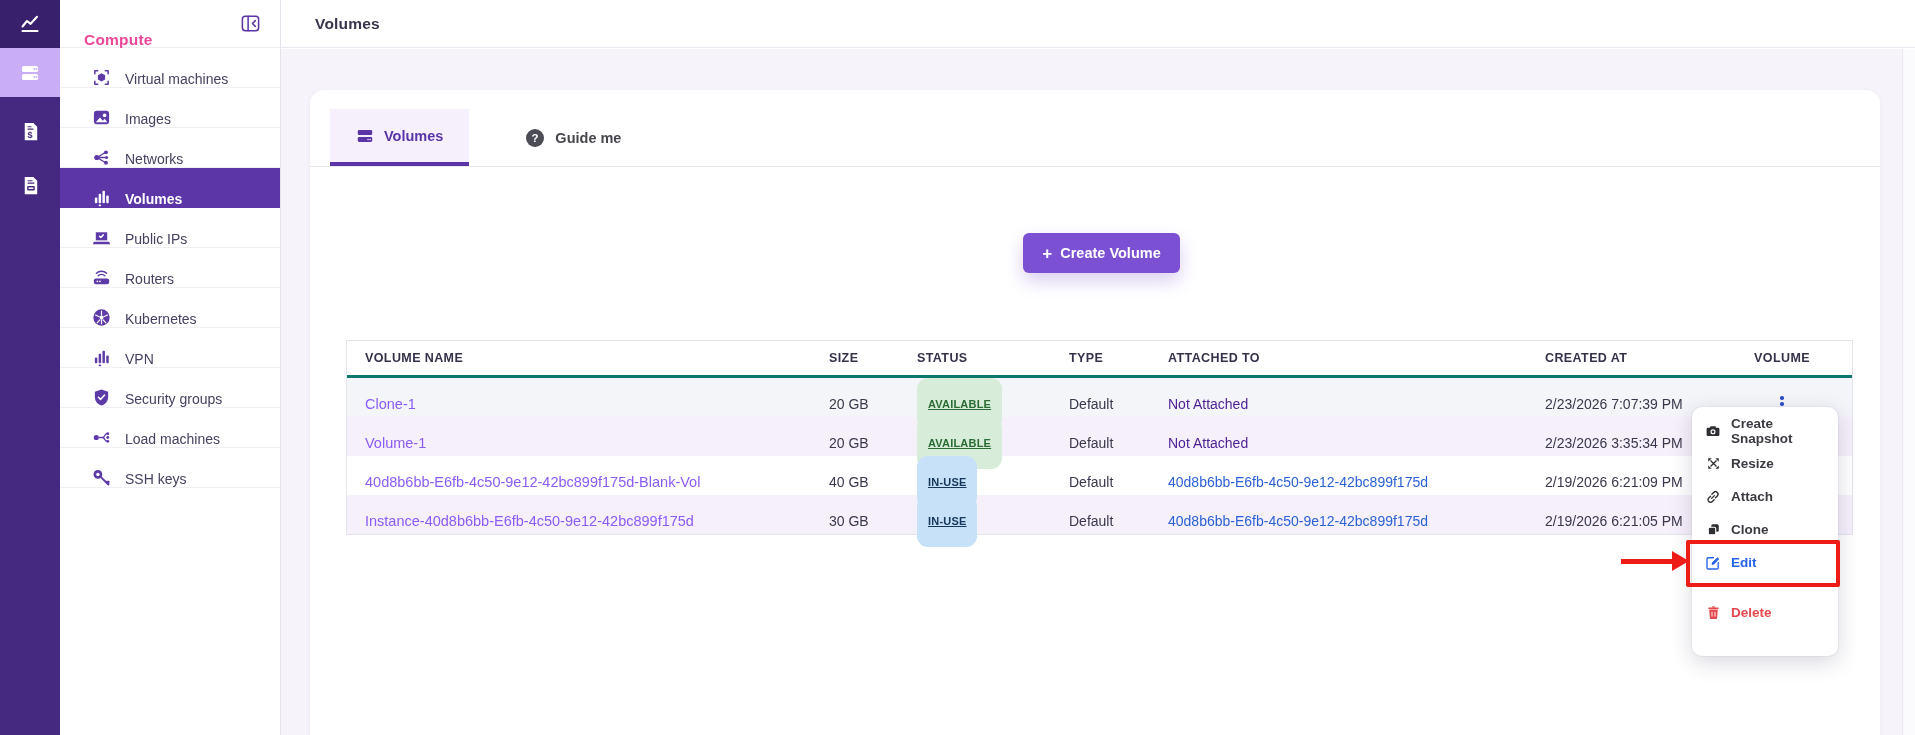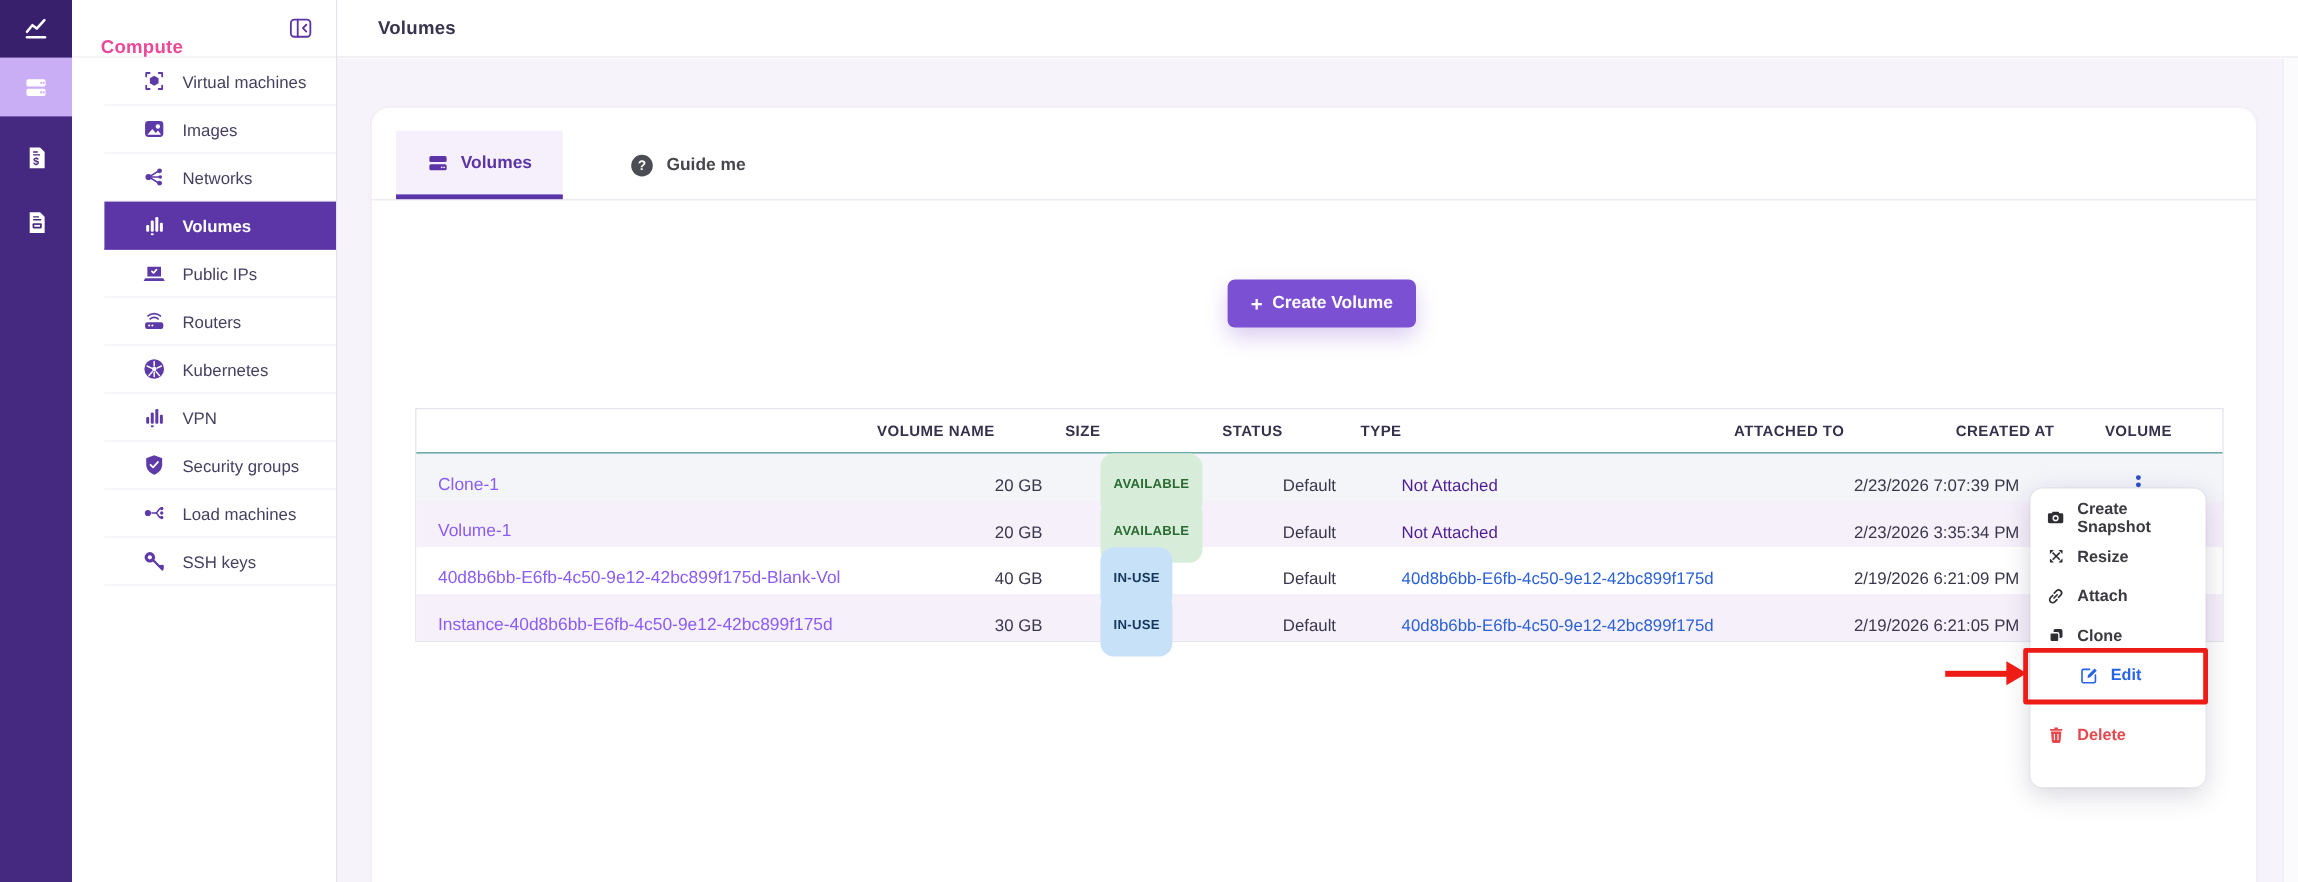--- a/index.html
+++ b/index.html
@@ -11,21 +11,21 @@
   .rail-logo { height:48px; background:#39206d; display:flex; align-items:center; justify-content:center; }
   .rail-item { height:49px; display:flex; align-items:center; justify-content:center; }
   .rail-item.active { background:#c9adf5; }
   .rail-item.spaced { height:40px; margin-top:14px; }
 
   
   .sidebar { position:absolute; left:60px; top:0; width:221px; height:735px; background:#fff; border-right:1px solid #e4e2ea; z-index:5; }
   .sidebar-header { height:48px; display:flex; align-items:center; justify-content:space-between; padding:0 18px 0 24px; border-bottom:1px solid #efeef4; }
   .sidebar-title { font-size:15.5px; font-weight:700; color:#ec4899; letter-spacing:.2px;margin-top:32px; }
   .collapse-btn { width:24px; height:24px; display:flex; align-items:center; justify-content:center; cursor:pointer; }
-  .menu-item { height:40px; display:flex; align-items:center; gap:14px; padding-left:31px; border-bottom:1px solid #f0eff5; font-size:14px; color:#474060; cursor:pointer;margin-left:27px; }
+  .menu-item { height:40px; display:flex; align-items:flex-end; gap:14px; padding-left:31px; border-bottom:1px solid #f0eff5; font-size:14px; color:#474060; cursor:pointer; }
   .menu-item .mi-icon { width:20px; height:20px; display:flex; align-items:center; justify-content:center; color:#5d3aa8; flex:0 0 20px; }
   .menu-item.selected { background:#5c35a7; color:#fff; border-color:#5c35a7; font-weight:600; }
   .menu-item.selected .mi-icon { color:#fff; }
 
   
   .topbar { position:absolute; left:281px; top:0; width:1634px; height:48px; background:#fff; border-bottom:1px solid #e9e7ef; display:flex; align-items:center; padding-left:34px; z-index:4; }
   .page-title { font-size:15.5px; font-weight:700; color:#39344e; letter-spacing:.2px; }
   .page { position:absolute; left:281px; top:49px; width:1634px; height:686px; background:#f6f3fa; }
   .scrollbar { position:absolute; right:0; top:0; width:13px; height:686px; background:#fbfbfd; border-left:1px solid #e9e9ee; }
 
@@ -38,43 +38,43 @@
   .tab.active { background:#f5f0fc; color:#5b35a8; border-bottom:4px solid #5b35a8; }
   .tab.guide { margin-left:30px; }
 
   
   .create-btn { position:absolute; left:713px; top:143px; width:157px; height:40px; background:#7c50d2; color:#fff; border:none; border-radius:6px; font-family:inherit; font-size:14.5px; font-weight:700; display:flex; align-items:center; justify-content:center; gap:8px; cursor:pointer; box-shadow:0 8px 18px rgba(124,80,210,.28); }
   .create-btn .plus { font-size:17px; font-weight:700; line-height:1; }
 
   
   .vtable { position:absolute; left:36px; top:250px; width:1507px; border:1px solid #e4e4ec; background:#fff; }
   .thead, .trow { display:grid; grid-template-columns:482px 88px 152px 99px 369px 175px 1fr; align-items:center; }
-  .thead { height:37px; border-bottom:1px solid #0f766e;text-align:right; }
+  .thead { height:37px; border-bottom:3px solid #0f766e; }
   .th { font-size:12.5px; font-weight:700; color:#34314a; letter-spacing:.4px; }
   .th:first-child, .cell:first-child { padding-left:18px; }
   .th.created, .cell.date { padding-left:8px; }
   .th.actions-h, .cell.actions { display:flex; justify-content:center; }
   .trow { height:39px; font-size:14px; color:#3a374c; }
   .row-gray { background:#f3f5f9; }
   .row-lav  { background:#f6f0fb; }
   .row-white{ background:#ffffff; }
   .cell.name { font-size:14.5px; font-weight:400; color:#8b5cf6; cursor:pointer; }
   .cell.attach.linkish { color:#2b61d6; cursor:pointer; }
   .cell.attach.muted { color:#4c1d95; }
-  .pill { display:inline-block; padding:20px 11px; border-radius:11px; font-size:11px; font-weight:700; letter-spacing:.2px; }
+  .pill { display:inline-block; padding:20px 11px; border-radius:11px; font-size:11px; font-weight:700; letter-spacing:.2px;text-decoration:underline; }
   .pill-green { background:#d8edd9; color:#2a6b33; }
   .pill-blue { background:#c6e1f8; color:#16365c; }
   .kebab { width:20px; height:20px; display:flex; flex-direction:column; align-items:center; justify-content:center; gap:2.2px; cursor:pointer; }
   .kebab i { width:3.6px; height:3.6px; border-radius:50%; background:#2b4ec9; }
 
   
   .action-menu { position:absolute; left:1692px; top:407px; width:146px; background:#fff; border-radius:10px; padding:7px 0 27px; box-shadow:0 6px 22px rgba(40,35,70,.18), 0 0 0 1px rgba(40,35,70,.04); z-index:20; }
   .am-item { height:33px; display:flex; align-items:center; gap:10px; padding-left:13px; font-size:13.5px; color:#3a3a40; font-weight:600; cursor:pointer; }
   .am-item .am-icon { width:16px; height:16px; display:flex; align-items:center; justify-content:center; flex:0 0 16px; }
-  .am-item.edit { color:#2563eb;margin-left:28px; }
+  .am-item.edit { color:#2563eb; }
   .am-item.delete { color:#e5484d; margin-top:17px; }
 
   
   .anno-box { position:absolute; left:1686px; top:540px; width:154px; height:47px; border:4px solid #ed1c16; border-radius:2px; z-index:30; pointer-events:none; }
   .anno-arrow-line { position:absolute; left:1621px; top:559px; width:56px; height:5px; background:#ed1c16; z-index:31; pointer-events:none; }
   .anno-arrow-head { position:absolute; left:1672px; top:551px; width:0; height:0; border-left:17px solid #ed1c16; border-top:10px solid transparent; border-bottom:10px solid transparent; z-index:31; pointer-events:none; }
 
   svg { display:block; }
 </style>
 </head>

